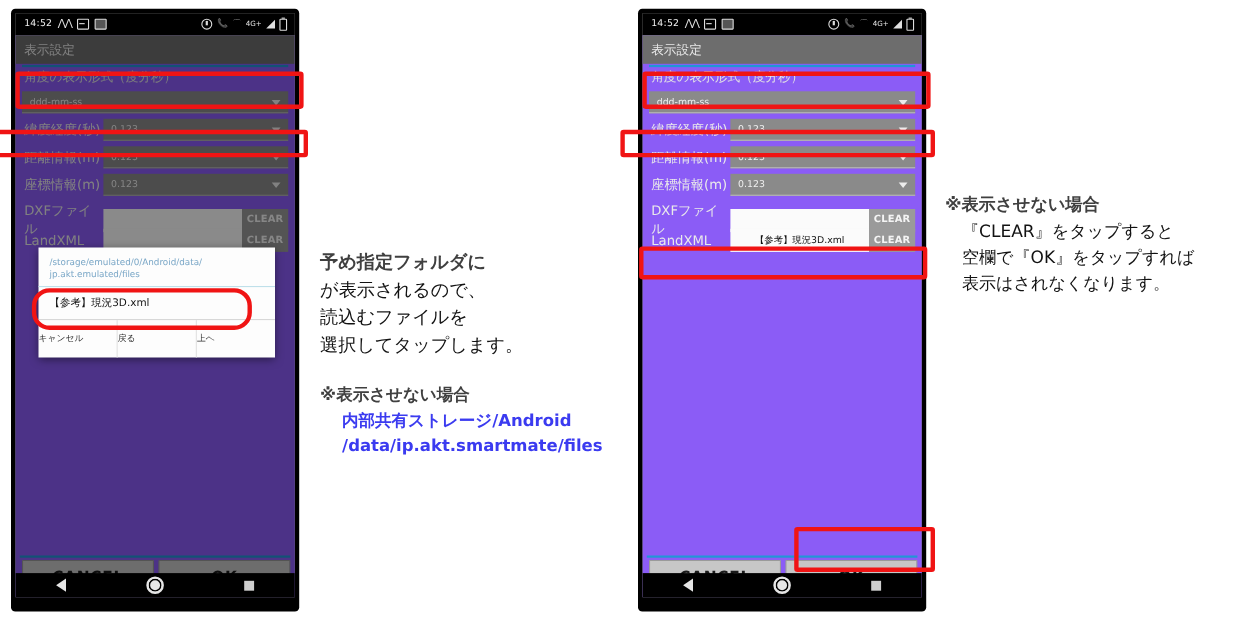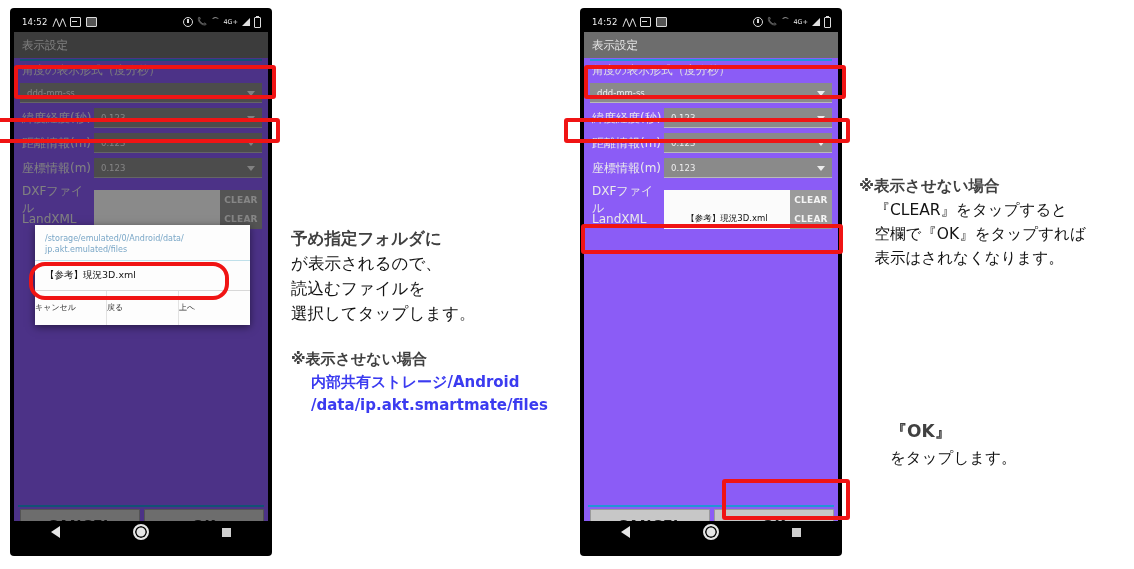--- a/index.html
+++ b/index.html
@@ -345,18 +345,14 @@
   <div class="redbox" style="left:564px;top:118px;width:286px;height:25px;"></div>
 
   <div class="note" style="left:859px;top:174px;font-size:15.5px;line-height:24px;">
     <div class="ln n-b">※表示させない場合</div>
     <div class="ln n-n">　『CLEAR』をタップすると</div>
     <div class="ln n-n">　空欄で『OK』をタップすれば</div>
     <div class="ln n-n">　表示はされなくなります。</div>
   </div>
 
 
-  <div class="note" style="left:890px;top:418px;font-size:17px;line-height:27px;">
-    <div class="ln n-b">『OK』</div>
-    <div class="ln n-n" style="font-size:15.5px;">をタップします。</div>
-  </div>
 
 </div>
 
 </body></html>

